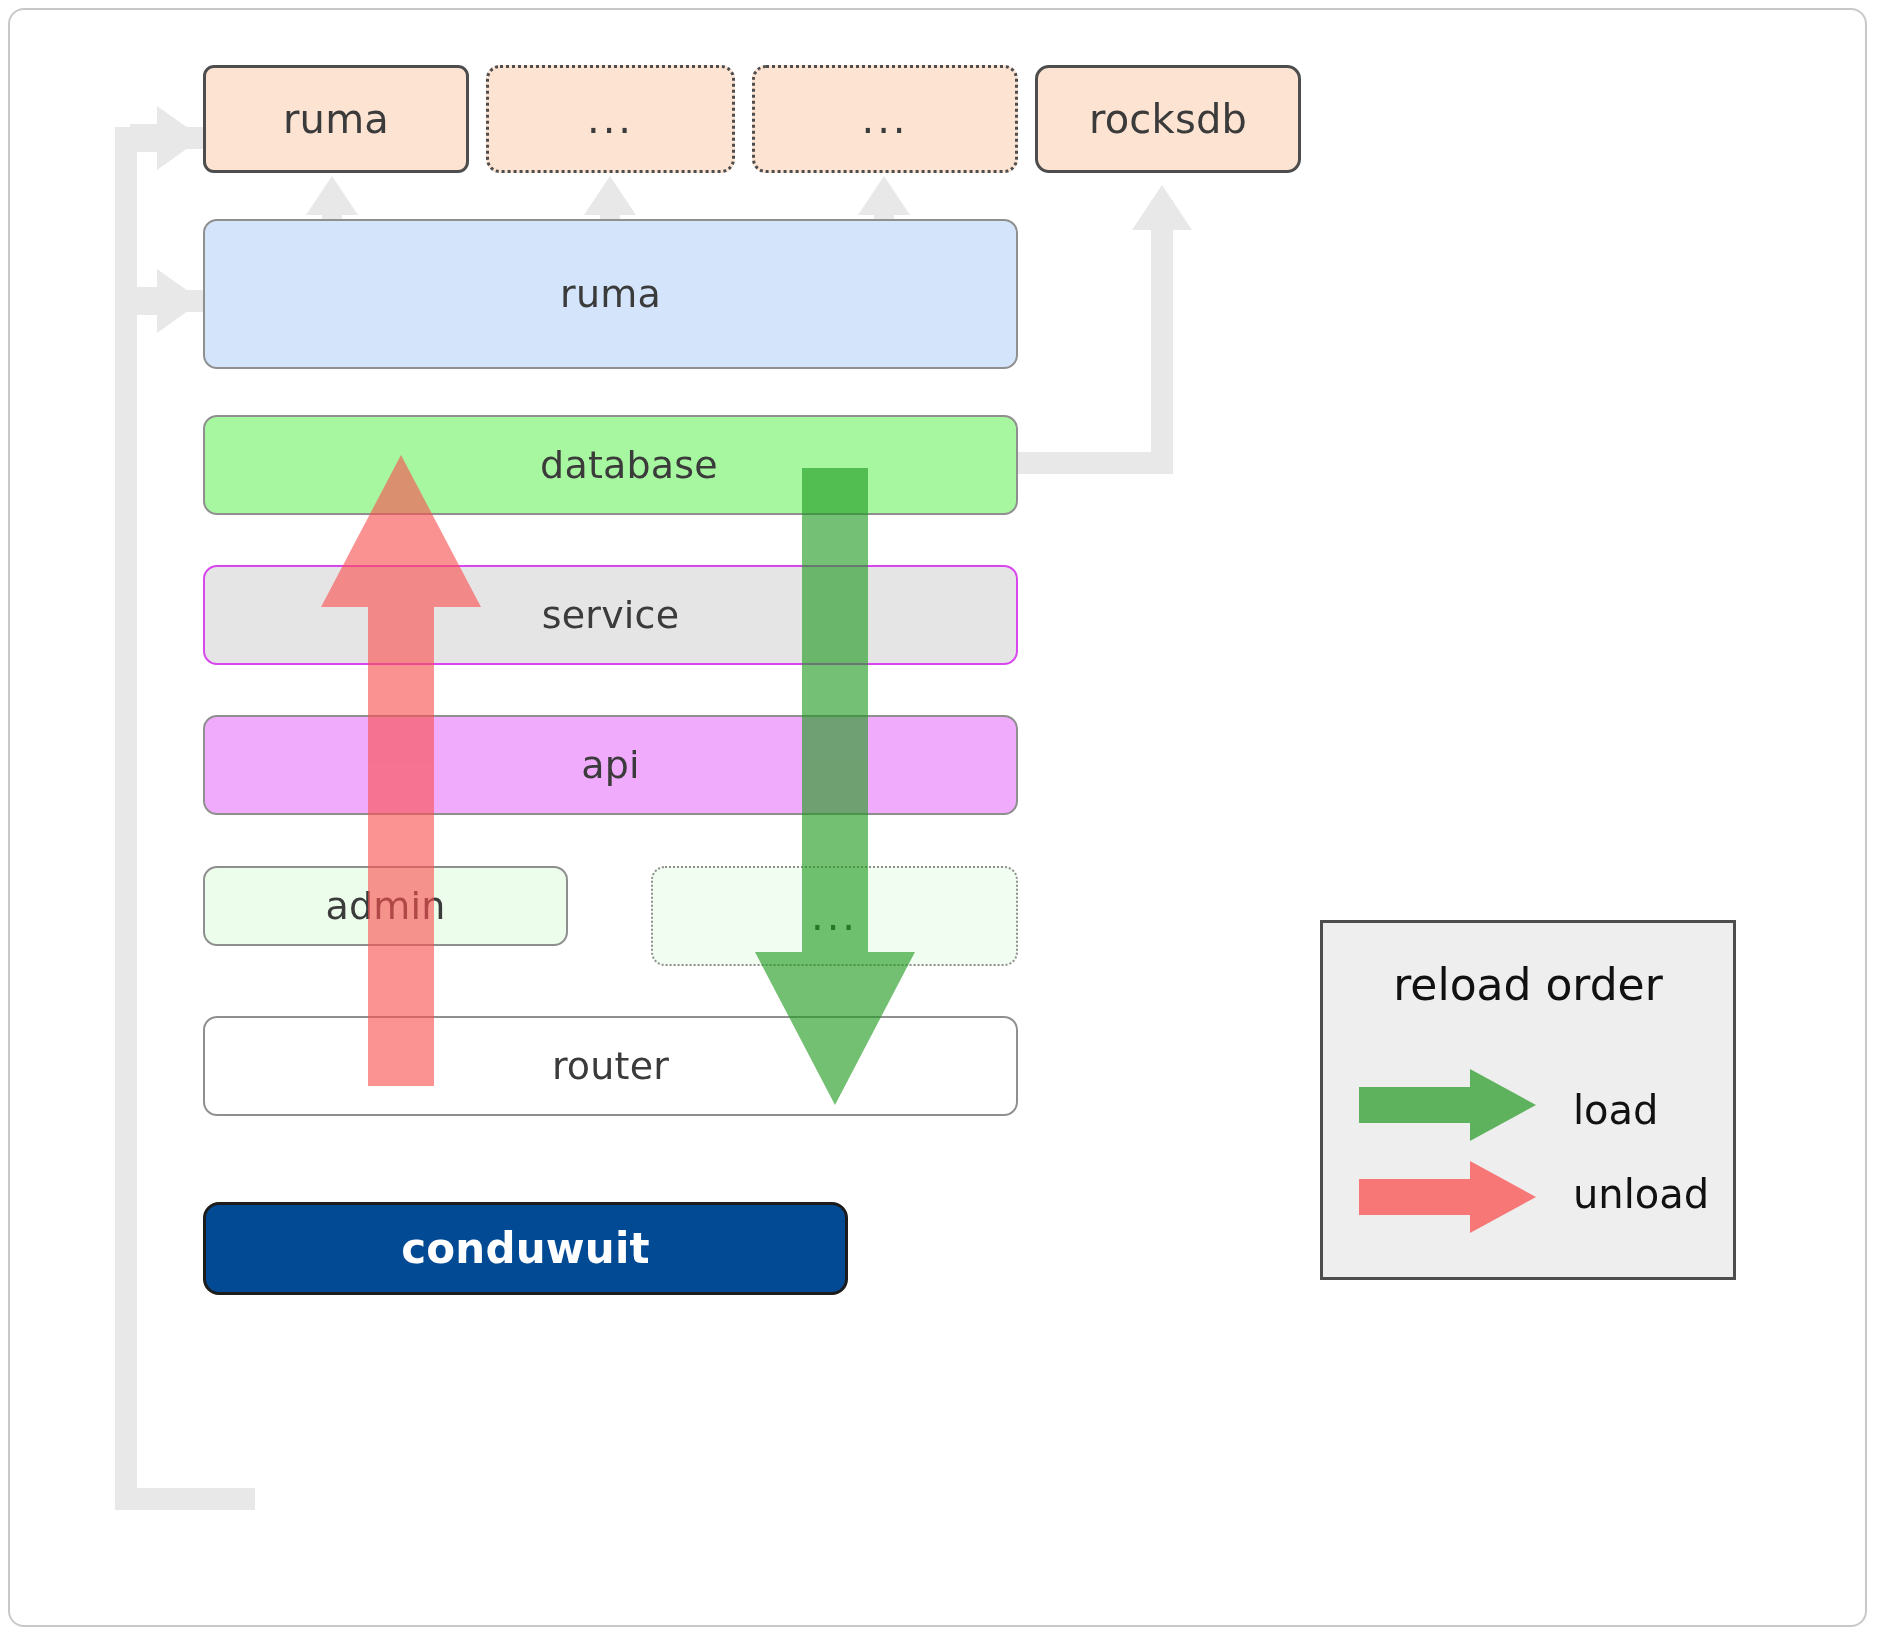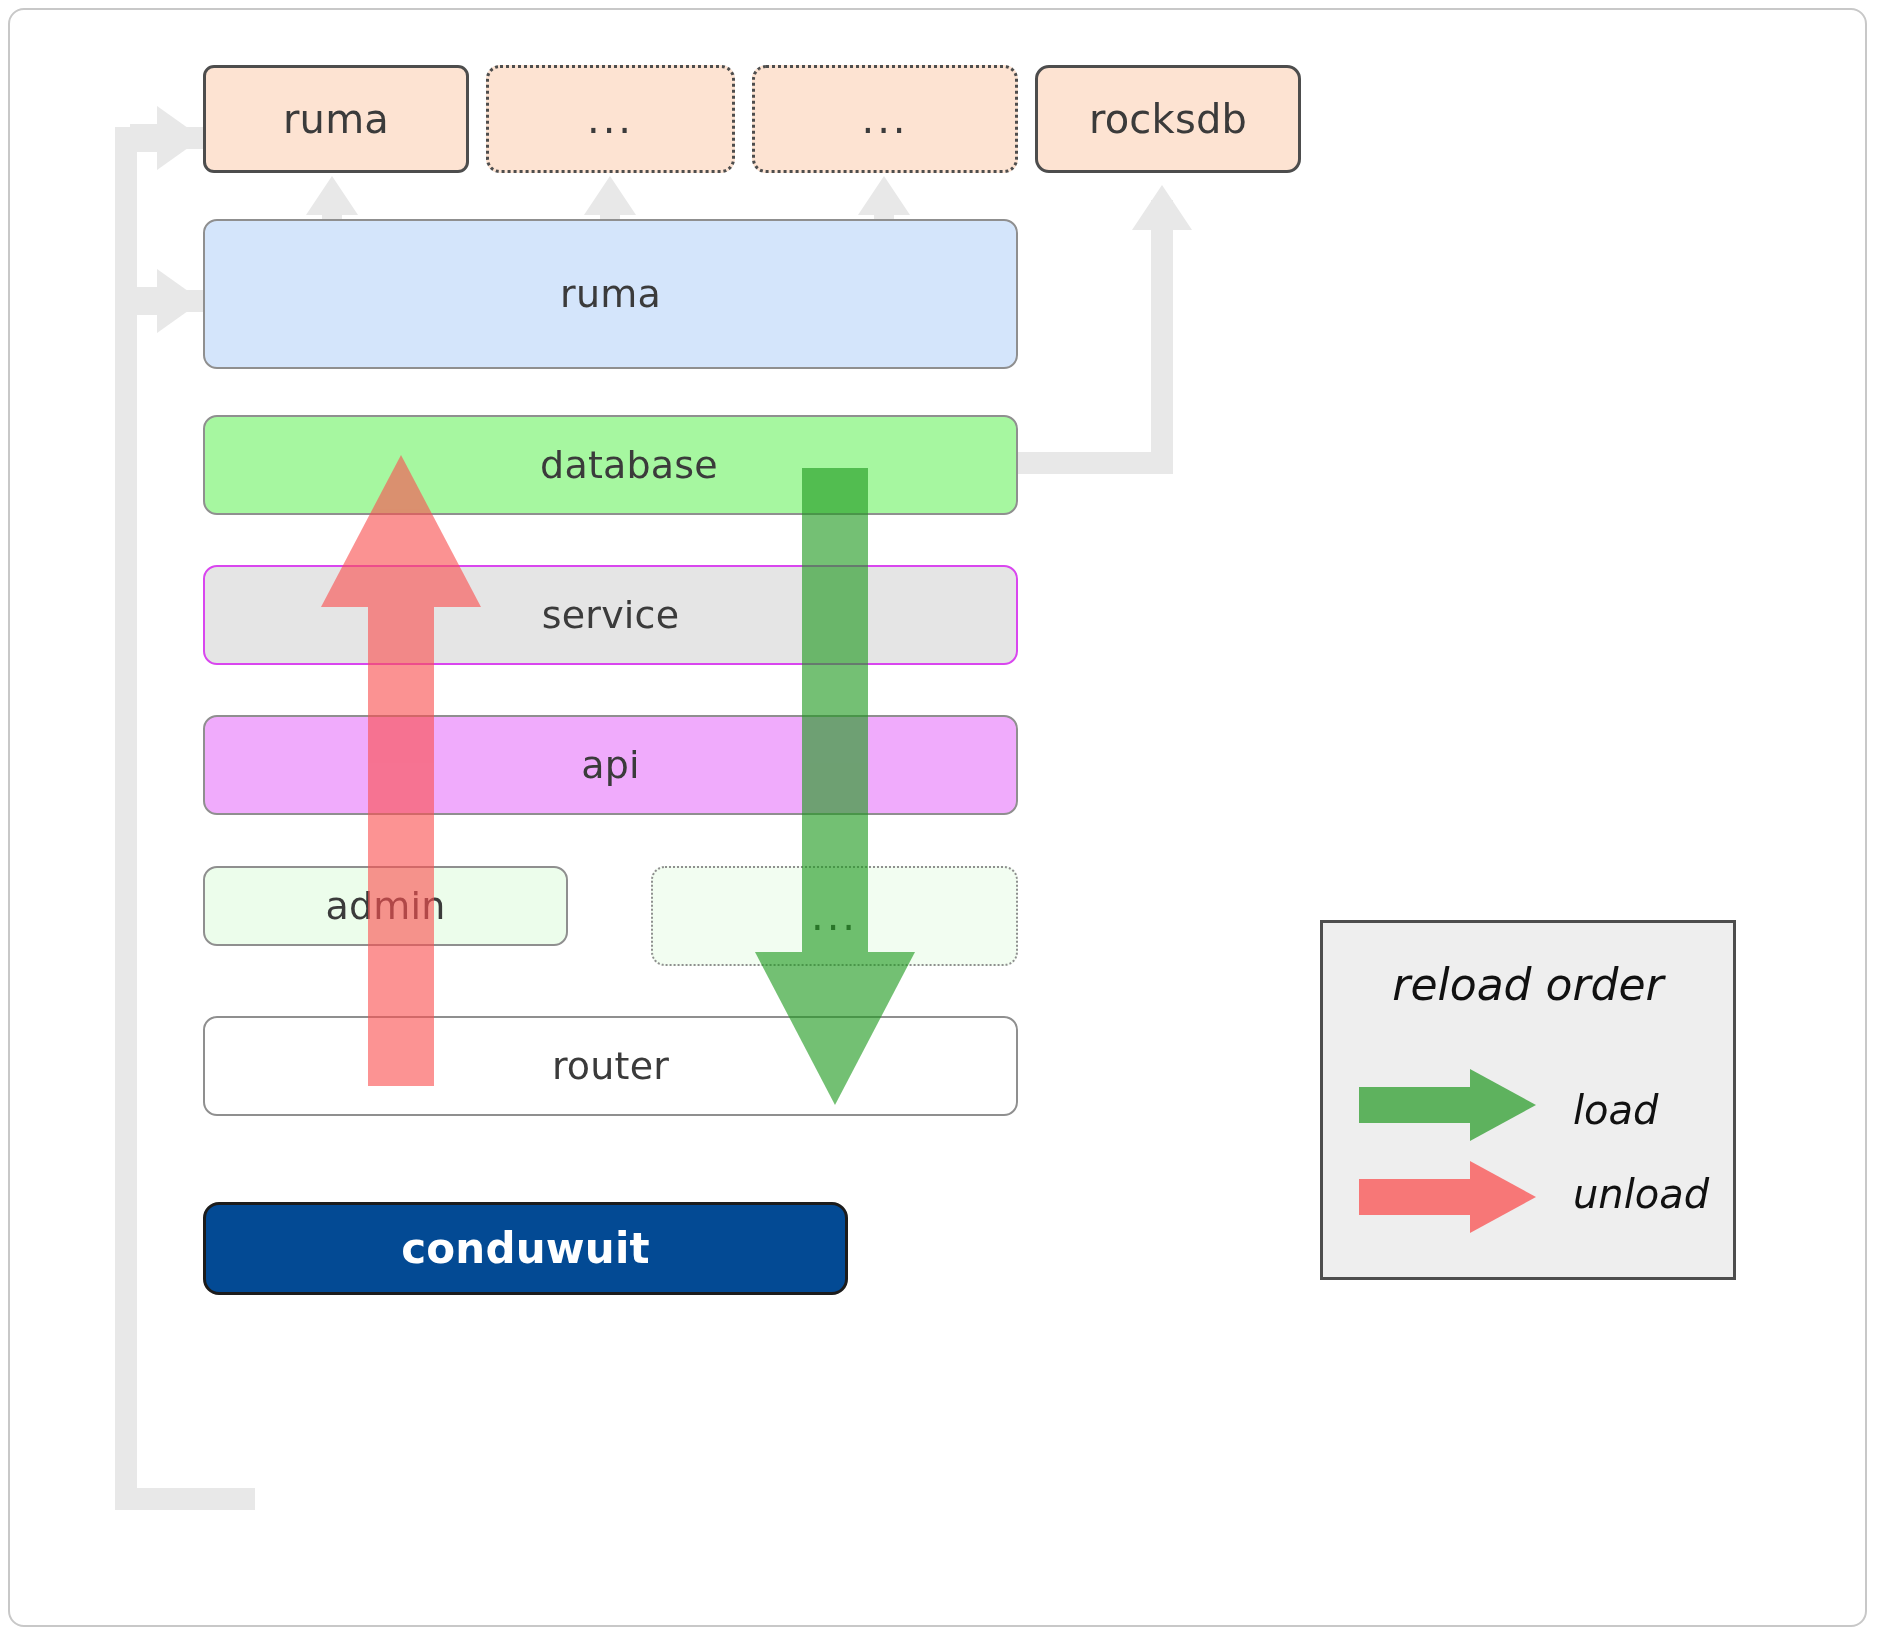--- a/index.html
+++ b/index.html
@@ -70,21 +70,20 @@
     font-size: 40px;
     letter-spacing: 3px;
     line-height: 0.4;
   }
   .legend {
     position: absolute;
     box-sizing: border-box;
     background: #eeeeee;
     border: 3px solid #4d4d4d;
     z-index: 6;
-    font-style: italic;
   }
   .legend-title {
     position: absolute;
     left: 0;
     top: 36px;
     width: 100%;
     text-align: center;
     font-size: 44px;
     color: #111111;
   }

